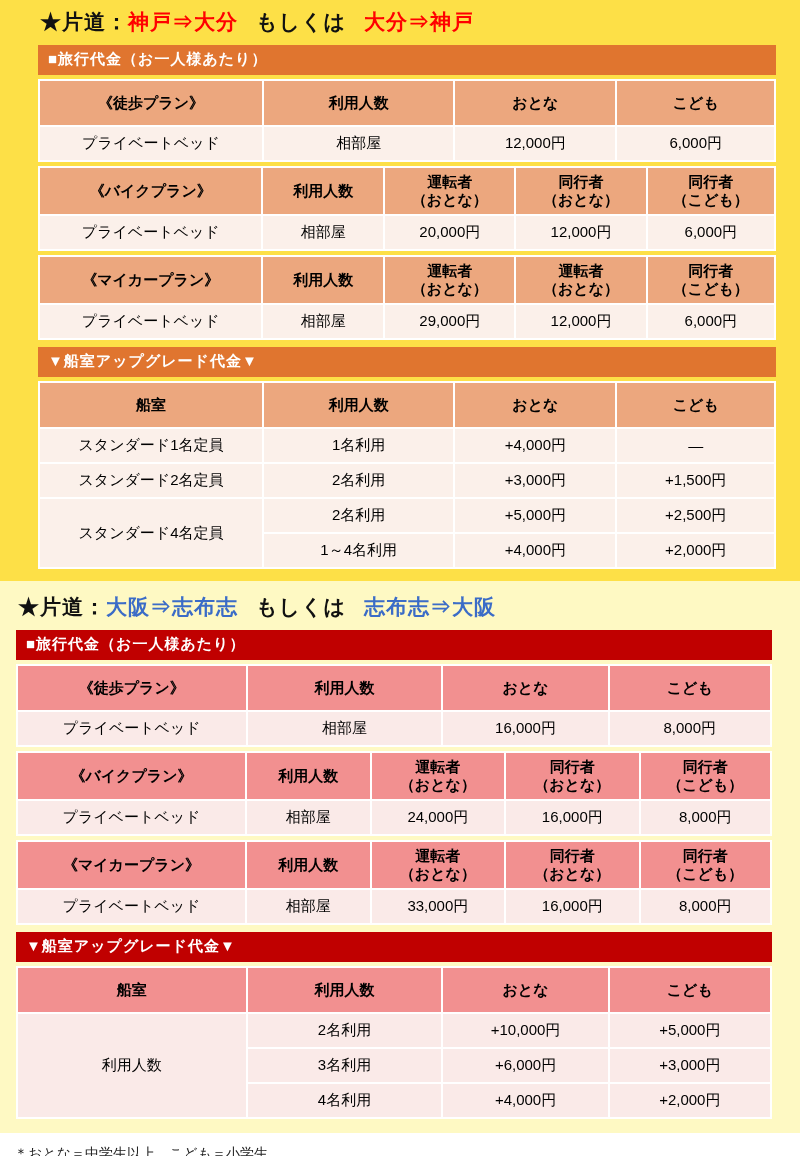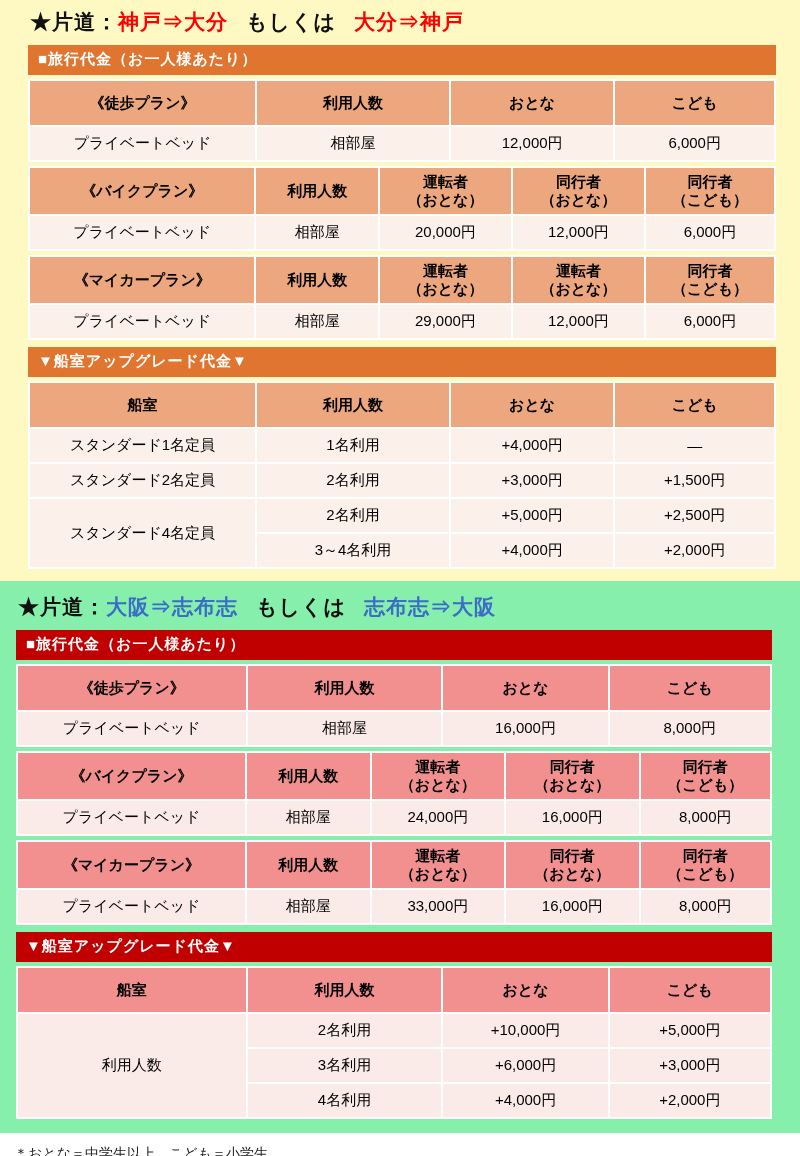--- a/index.html
+++ b/index.html
@@ -4,22 +4,22 @@
 <style>
   * { box-sizing: border-box; }
   html, body { margin: 0; padding: 0; }
   body {
     width: 800px;
     font-family: "Liberation Sans", sans-serif;
     background: #ffffff;
     color: #000;
   }
   .section { width: 800px; }
-  .sec1 { background: #fef9c3; padding: 6px 24px 12px 28px; }
-  .sec2 { background: #86efac; padding: 10px 28px 14px 16px; }
+  .sec1 { background: #fde047; padding: 6px 24px 12px 38px; }
+  .sec2 { background: #fef9c3; padding: 10px 28px 14px 16px; }
 
   .page-title {
     font-size: 21px;
     font-weight: bold;
     color: #111;
     margin: 2px 0 9px 2px;
     letter-spacing: 1px;
     white-space: nowrap;
   }
   .sec1 .route { color: #FF0000; }
@@ -200,21 +200,21 @@
       <td>+3,000円</td>
       <td>+1,500円</td>
     </tr>
     <tr>
       <td rowspan="2">スタンダード4名定員</td>
       <td>2名利用</td>
       <td>+5,000円</td>
       <td>+2,500円</td>
     </tr>
     <tr>
-      <td>3～4名利用</td>
+      <td>1～4名利用</td>
       <td>+4,000円</td>
       <td>+2,000円</td>
     </tr>
   </tbody>
     </table>
 </div>
 
 <div class="section sec2">
   <div class="page-title">
     <span>★片道：</span><span class="route">大阪⇒志布志</span><span class="connector">もしくは</span><span class="route">志布志⇒大阪</span>

